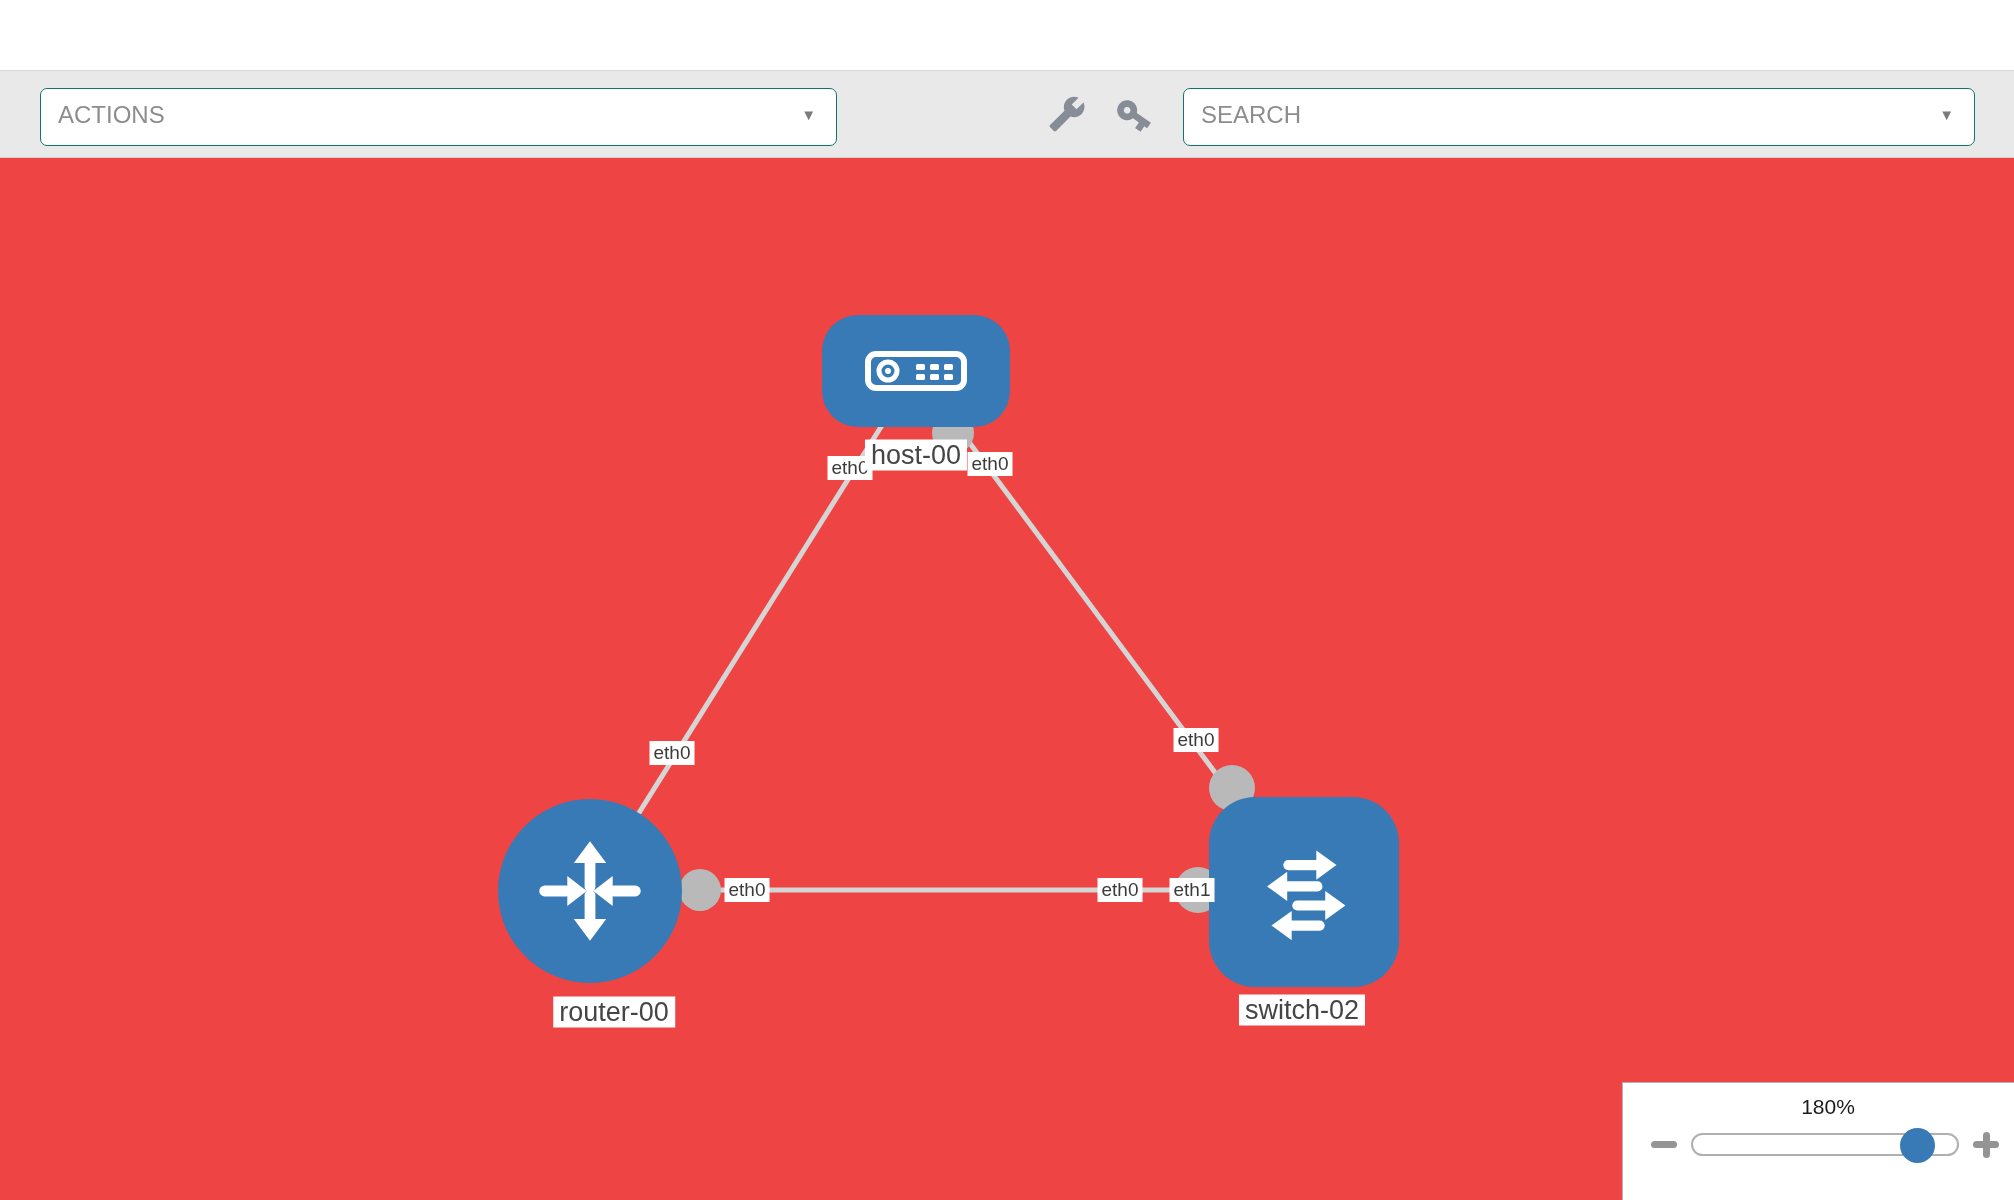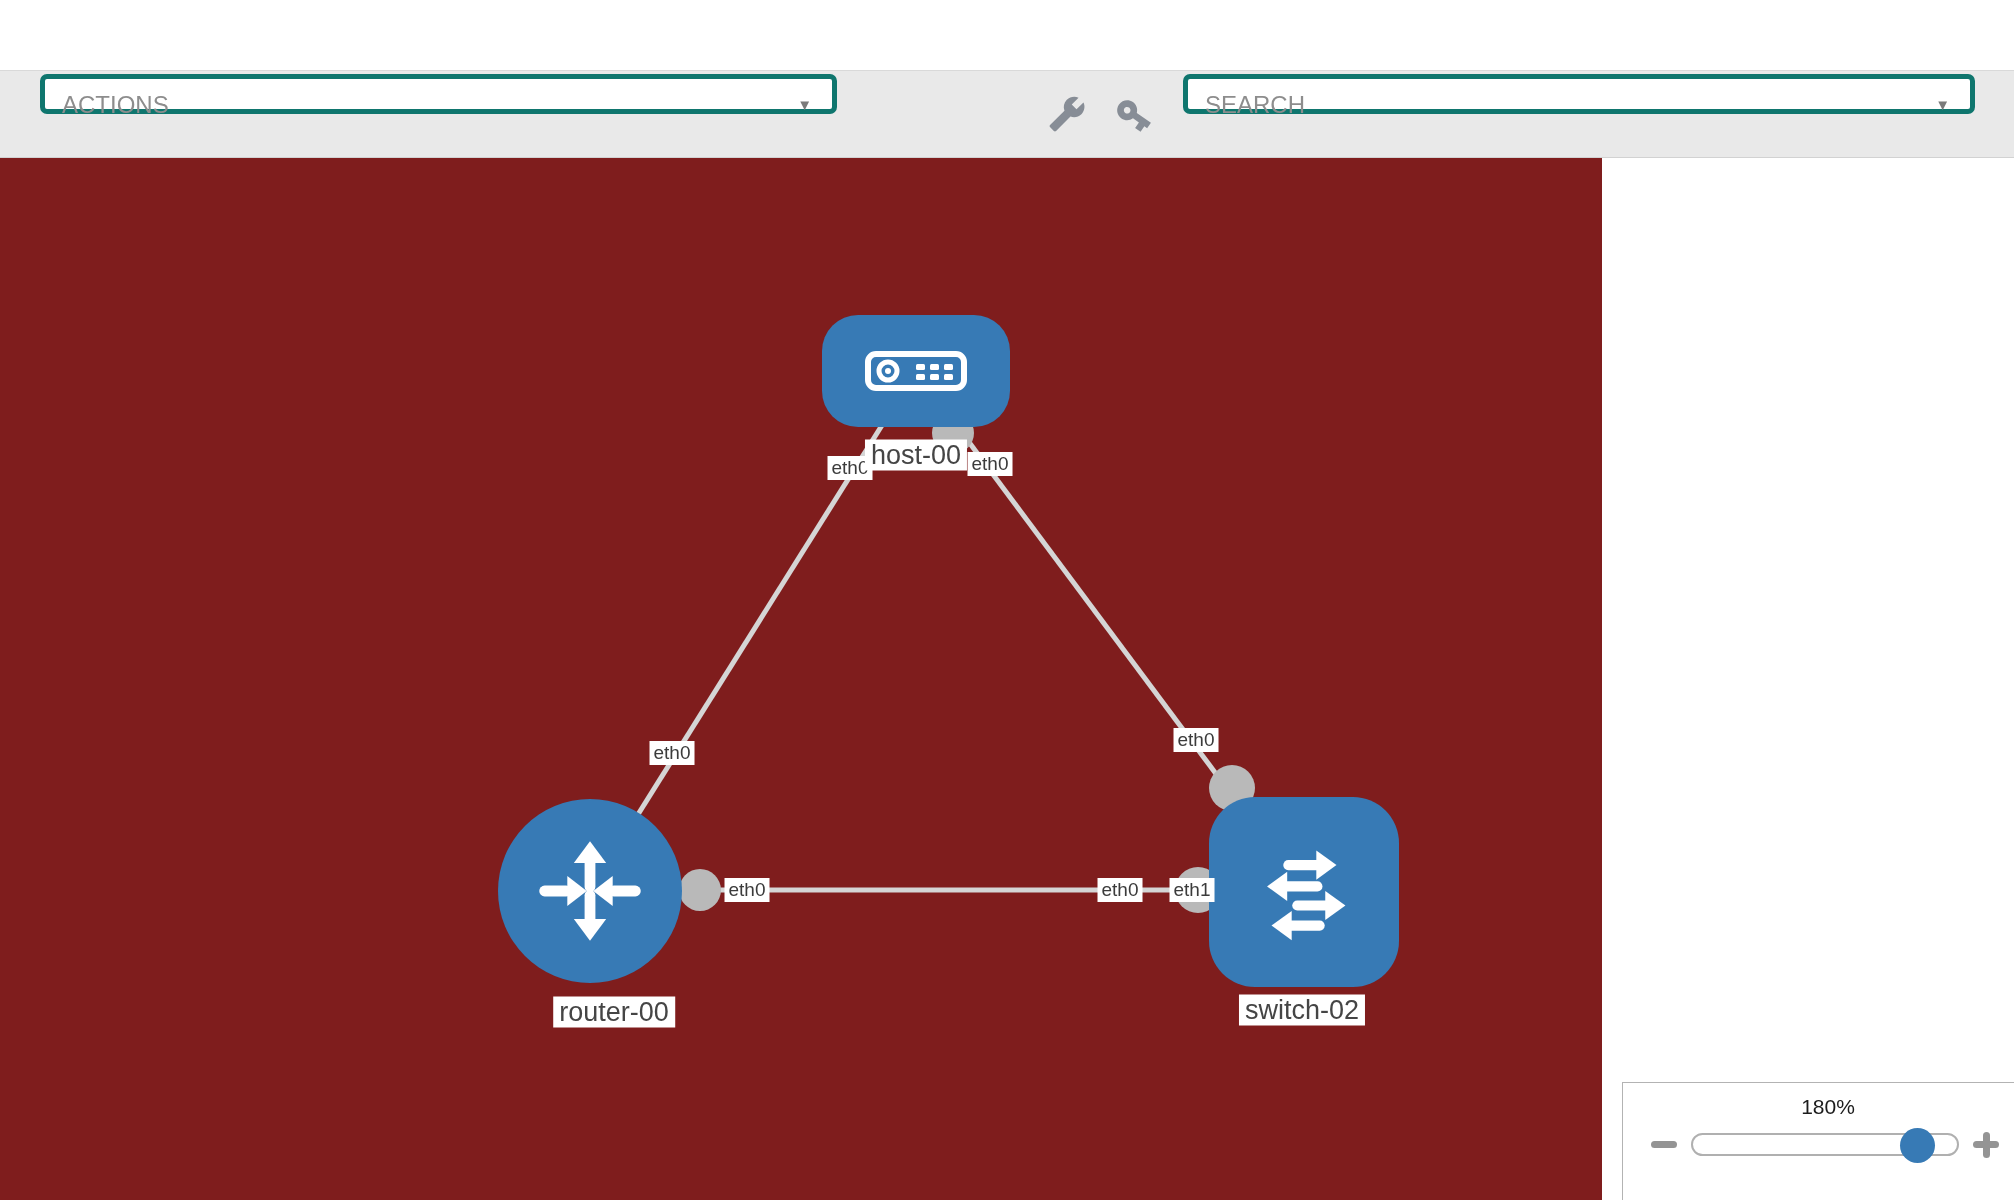--- a/index.html
+++ b/index.html
@@ -11,35 +11,35 @@
   .hdr { position:absolute; top:0; left:0; width:2014px; height:70px; background:#fff; }
   .hdr h1 { position:absolute; left:40px; top:0; line-height:70px; font-size:26px;
             font-weight:bold; color:#656565; letter-spacing:0.2px; }
   .close-btn { position:absolute; left:1945px; top:16px; width:35px; height:35px;
                border-radius:50%; background:#c9c9c9; cursor:pointer; }
   .close-btn svg { position:absolute; left:0; top:0; }
 
   
   .toolbar { position:absolute; top:70px; left:0; width:2014px; height:88px;
              background:#e9e9e9; border-top:1px solid #d9d9d9; border-bottom:1px solid #d2d2d2; }
-  .select { position:absolute; top:3px; height:40px; background:#fff;
-            border:5px solid #0f766e; border-radius:7px; cursor:pointer; }
+  .select { position:absolute; top:17px; height:58px; background:#fff;
+            border:1px solid #0f766e; border-radius:7px; cursor:pointer; }
   .select .sel-label { position:absolute; left:17px; top:0; line-height:52px;
             font-size:24px; color:#8d8d8d; }
   .select .caret { position:absolute; right:20px; top:0; line-height:52px;
             font-size:15px; color:#7b7b7b; }
   .sel-actions { left:40px;  width:797px; }
   .sel-search  { left:1183px; width:792px; }
   .tb-icon { position:absolute; top:24px; width:40px; height:40px; cursor:pointer; }
   .tb-icon.wrench { left:1048px; }
   .tb-icon.key    { left:1114px; }
 
   
-  .canvas { position:absolute; top:158px; left:0; width:1602px; height:1042px;
-            background:#7f1d1d; }
+  .canvas { position:absolute; top:158px; left:0; width:2014px; height:1042px;
+            background:#ef4444; }
   .links  { position:absolute; left:0; top:0; }
 
   .node { position:absolute; background:#377ab5; display:flex;
           align-items:center; justify-content:center; cursor:pointer; }
   .node-host   { left:822px;  top:157px; width:188px; height:112px; border-radius:36px; }
   .node-router { left:498px;  top:641px; width:184px; height:184px; border-radius:50%; }
   .node-switch { left:1209px; top:639px; width:190px; height:190px; border-radius:46px; }
 
   .chip { position:absolute; transform:translate(-50%,-50%); background:#fff;
           color:#3b3b3b; white-space:nowrap; }

